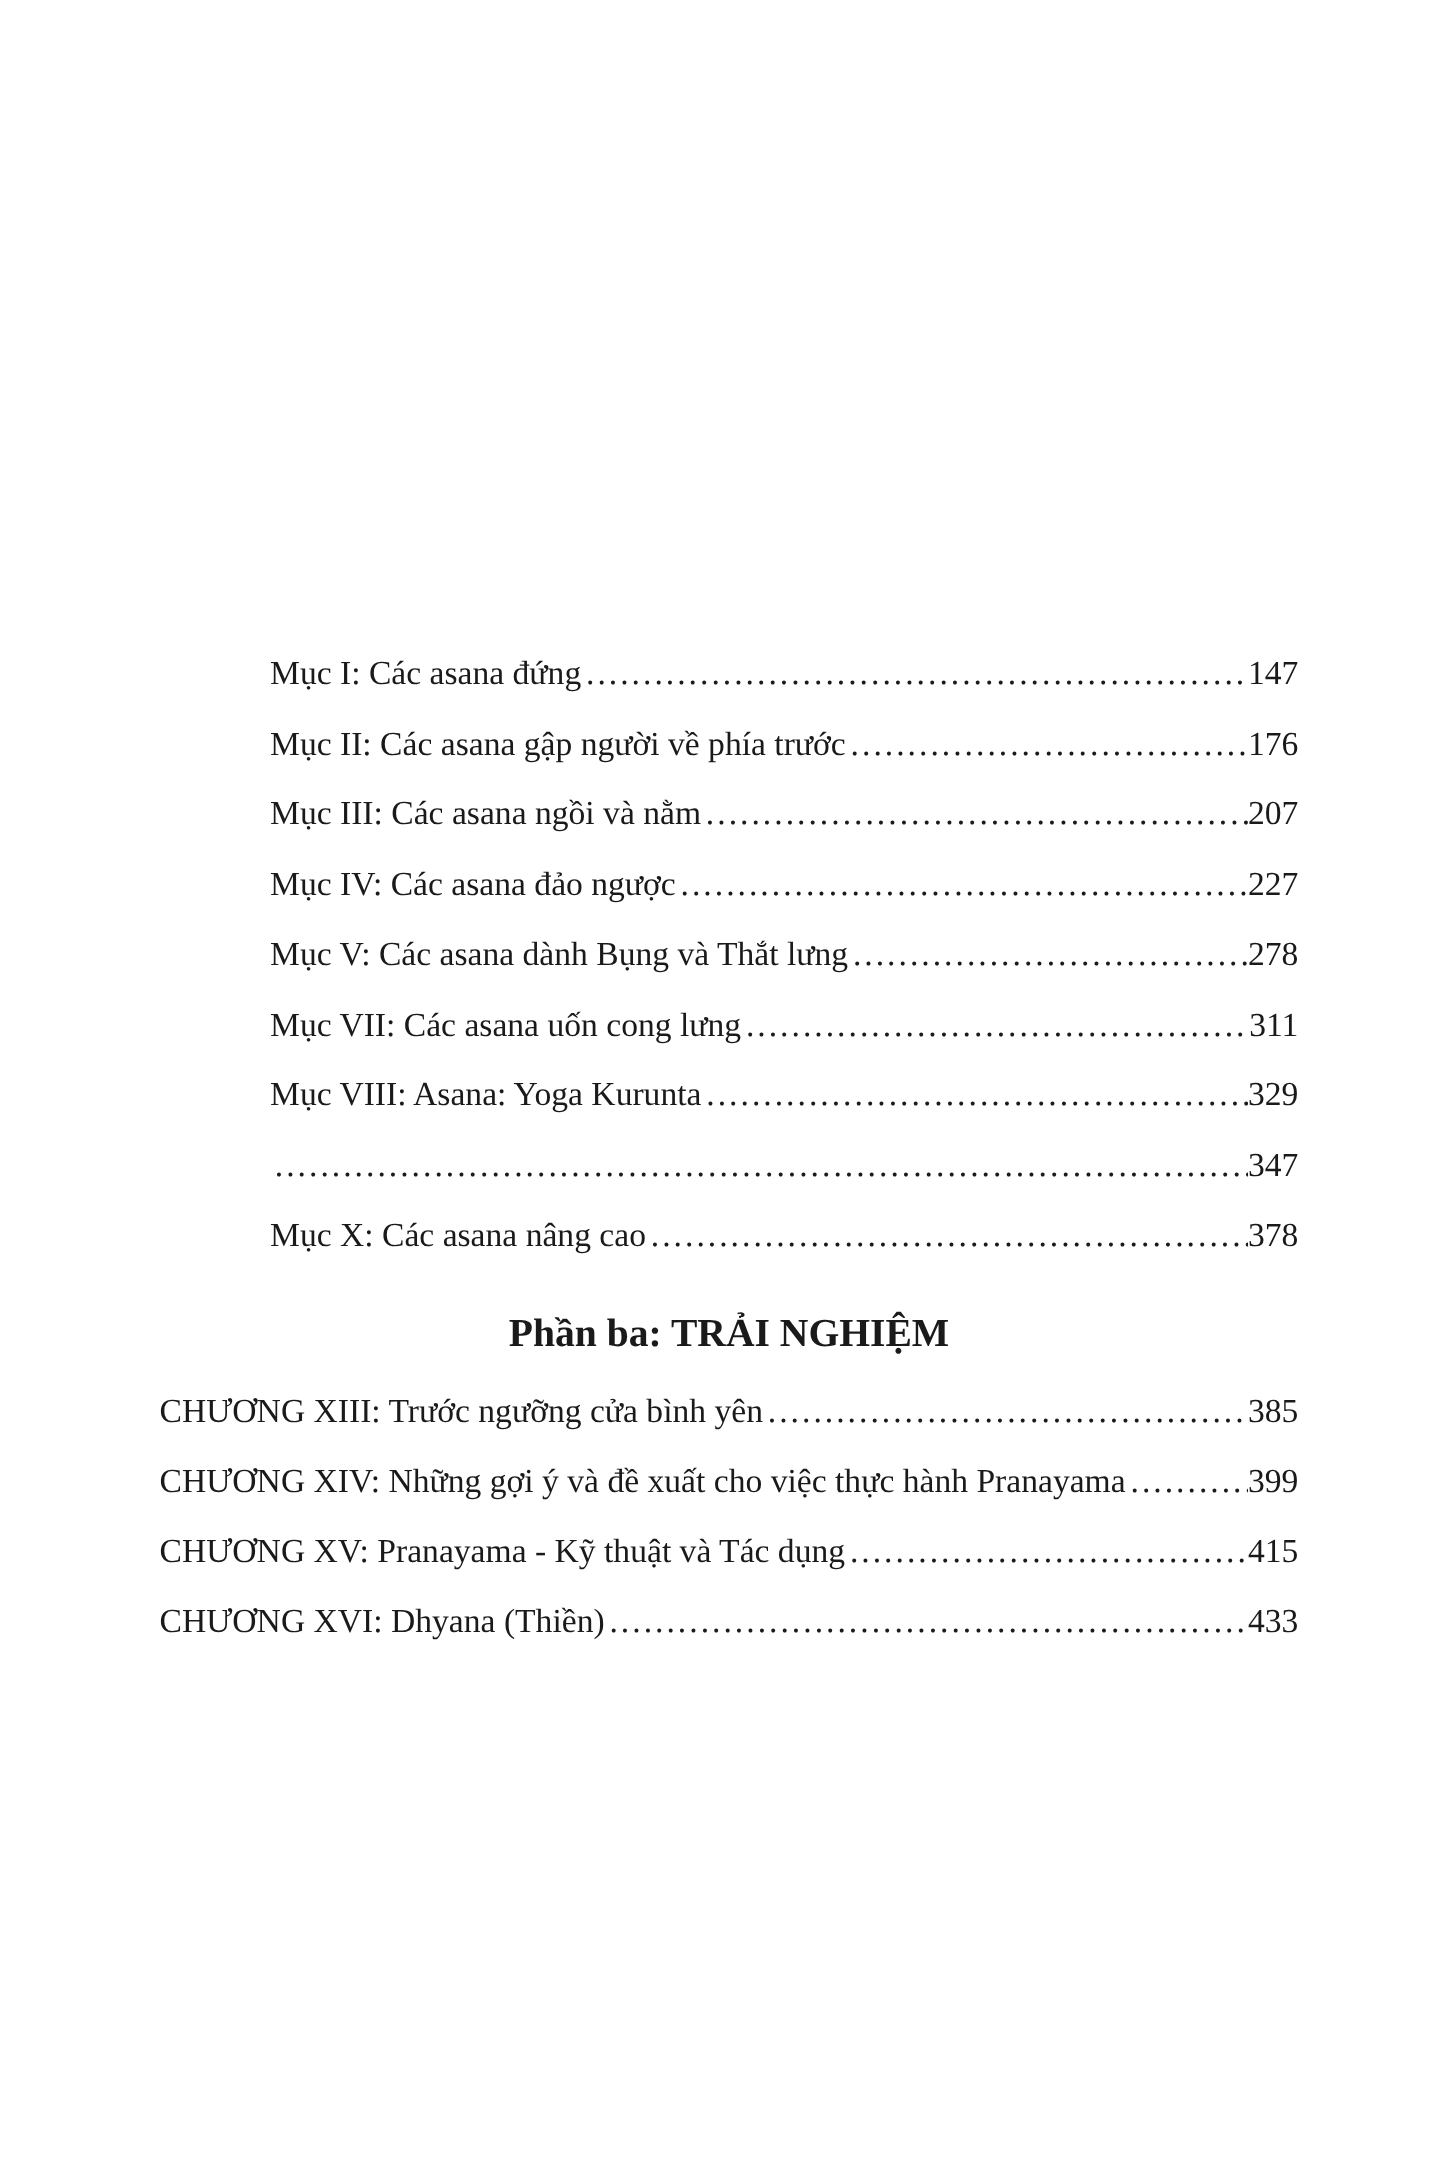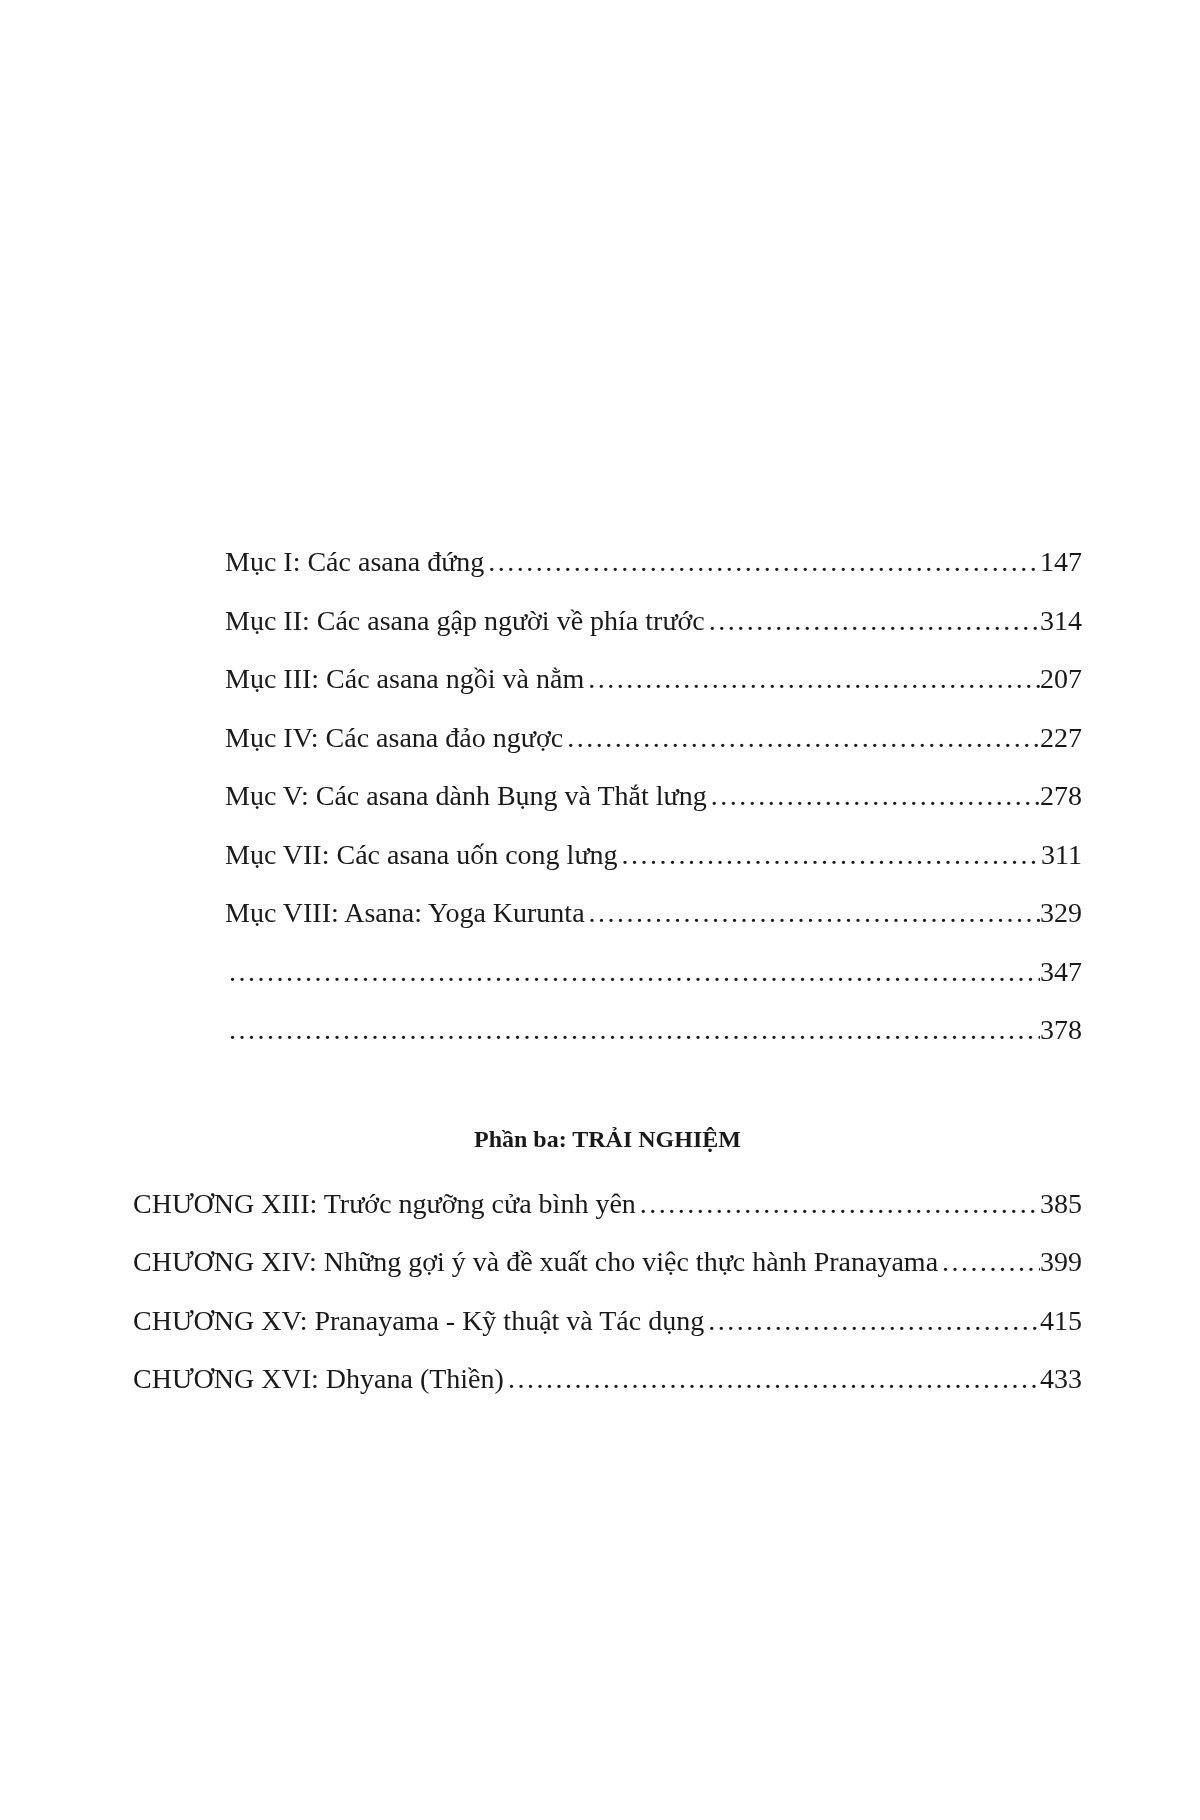--- a/index.html
+++ b/index.html
@@ -45,22 +45,22 @@
     content: "........................................................................................................................";
     letter-spacing: 2.5px;
   }
   .toc-page {
     flex-shrink: 0;
     margin-left: 0;
     min-width: 42px;
     text-align: right;
   }
   .part-heading {
-    margin-top: 59px;
-    font-size: 24px;
+    margin-top: 32px;
+    font-size: 33px;
     font-weight: bold;
     line-height: 40px;
     text-align: center;
   }
   .chapters { margin-top: 16px; }
 </style>
 </head>
 <body>
 
 <div class="page">
@@ -68,21 +68,21 @@
 
     <div class="sections">
       <div class="toc-row section">
         <span class="toc-label">Mục I: Các asana đứng</span>
         <span class="toc-dots"></span>
         <span class="toc-page">147</span>
       </div>
       <div class="toc-row section">
         <span class="toc-label">Mục II: Các asana gập người về phía trước</span>
         <span class="toc-dots"></span>
-        <span class="toc-page">314</span>
+        <span class="toc-page">176</span>
       </div>
       <div class="toc-row section">
         <span class="toc-label">Mục III: Các asana ngồi và nằm</span>
         <span class="toc-dots"></span>
         <span class="toc-page">207</span>
       </div>
       <div class="toc-row section">
         <span class="toc-label">Mục IV: Các asana đảo ngược</span>
         <span class="toc-dots"></span>
         <span class="toc-page">227</span>
@@ -100,20 +100,21 @@
       <div class="toc-row section">
         <span class="toc-label">Mục VIII: Asana: Yoga Kurunta</span>
         <span class="toc-dots"></span>
         <span class="toc-page">329</span>
       </div>
       <div class="toc-row section">
         <span class="toc-dots"></span>
         <span class="toc-page">347</span>
       </div>
       <div class="toc-row section">
+        <span class="toc-label">Mục X: Các asana nâng cao</span>
         <span class="toc-dots"></span>
         <span class="toc-page">378</span>
       </div>
     </div>
 
     <div class="part-heading">Phần ba: TRẢI NGHIỆM</div>
 
     <div class="chapters">
       <div class="toc-row chapter">
         <span class="toc-label">CHƯƠNG XIII: Trước ngưỡng cửa bình yên</span>

